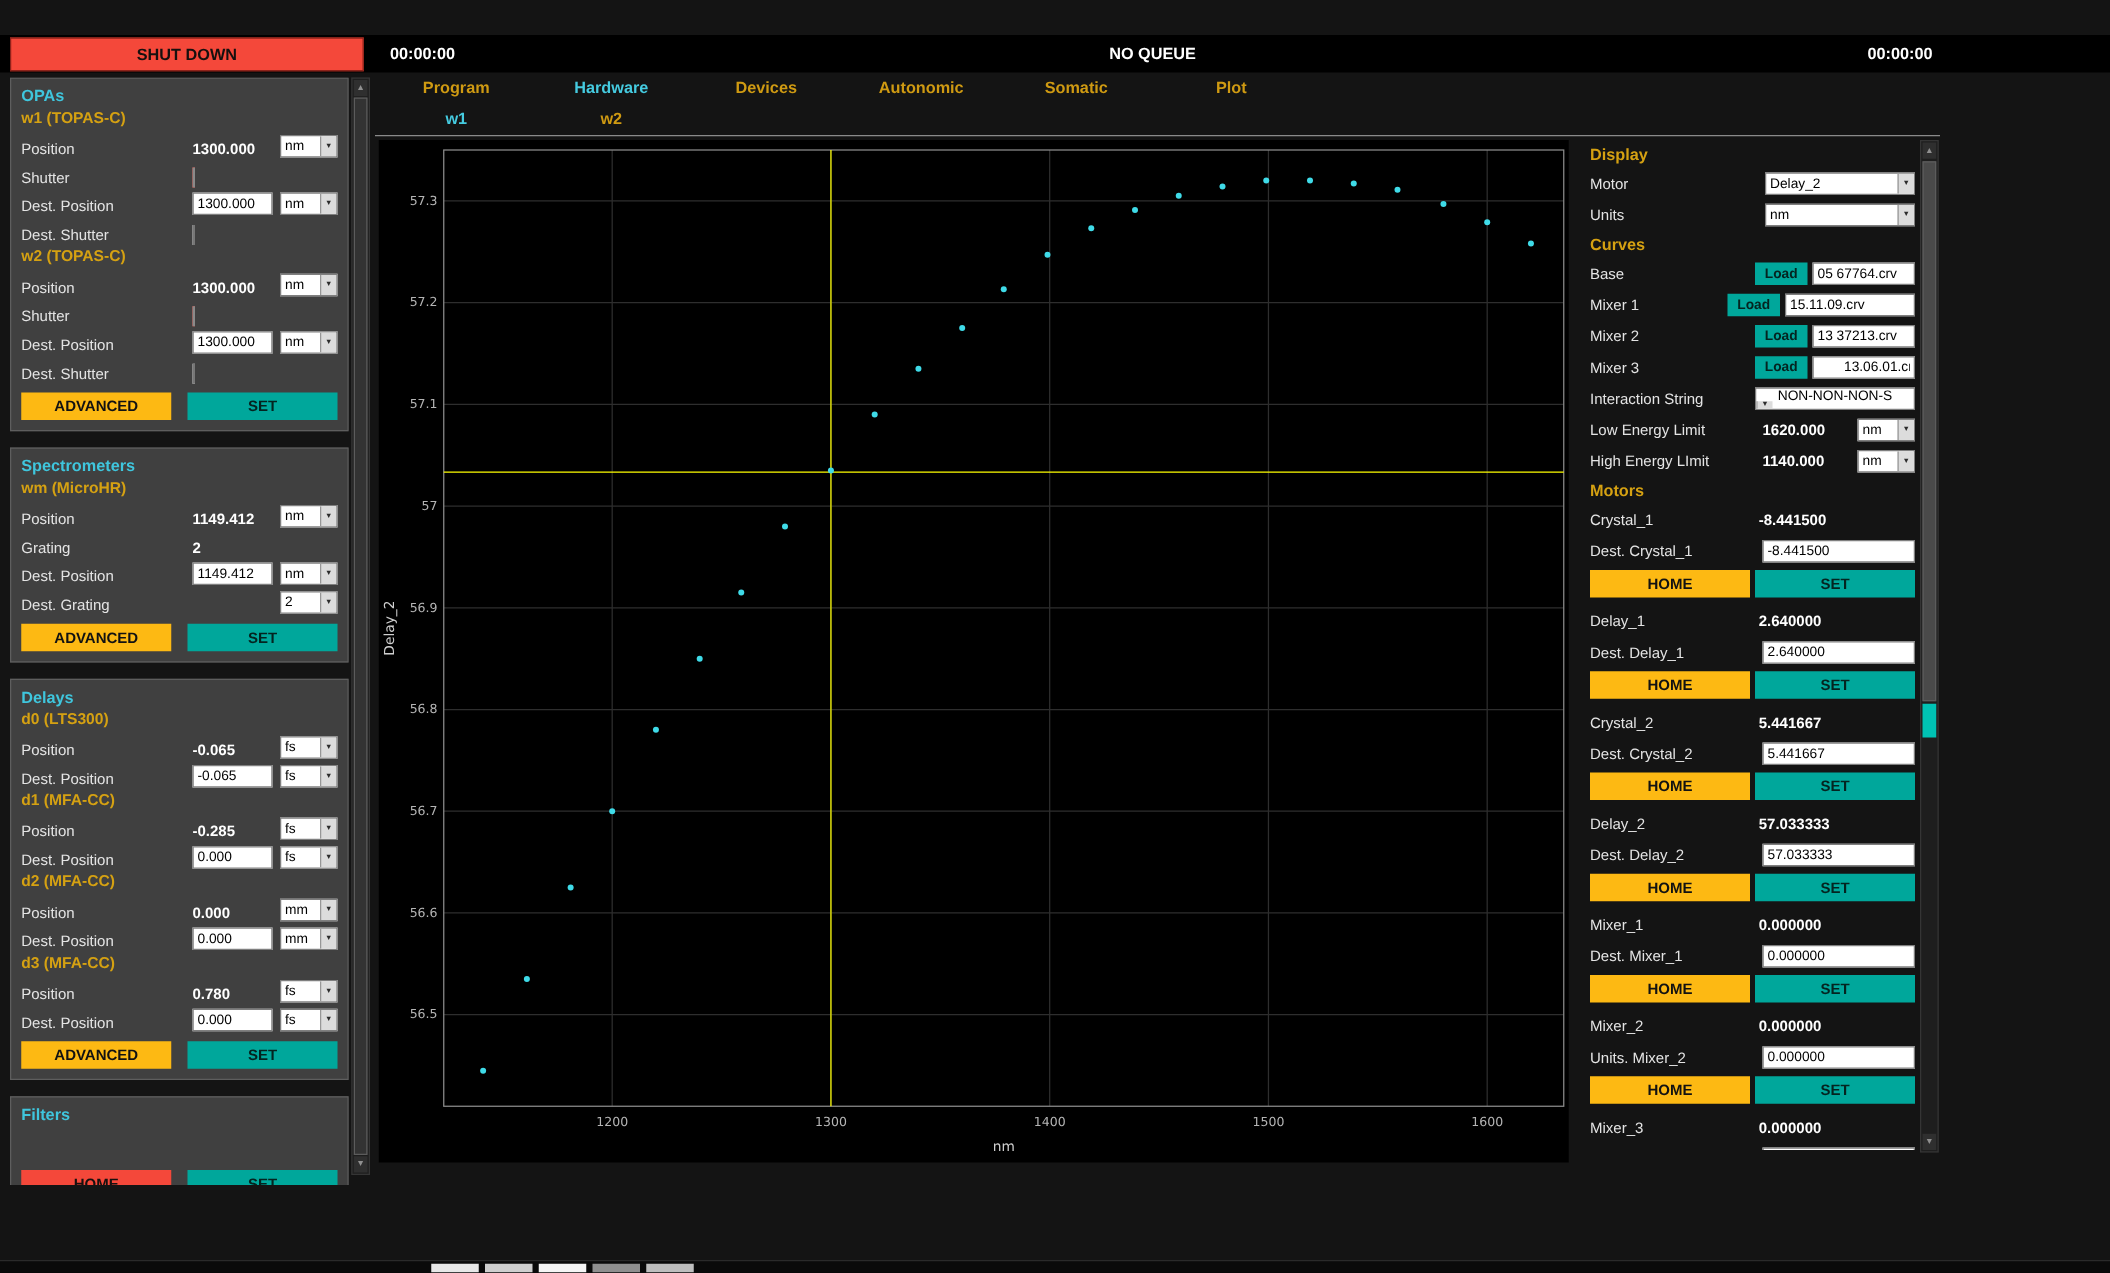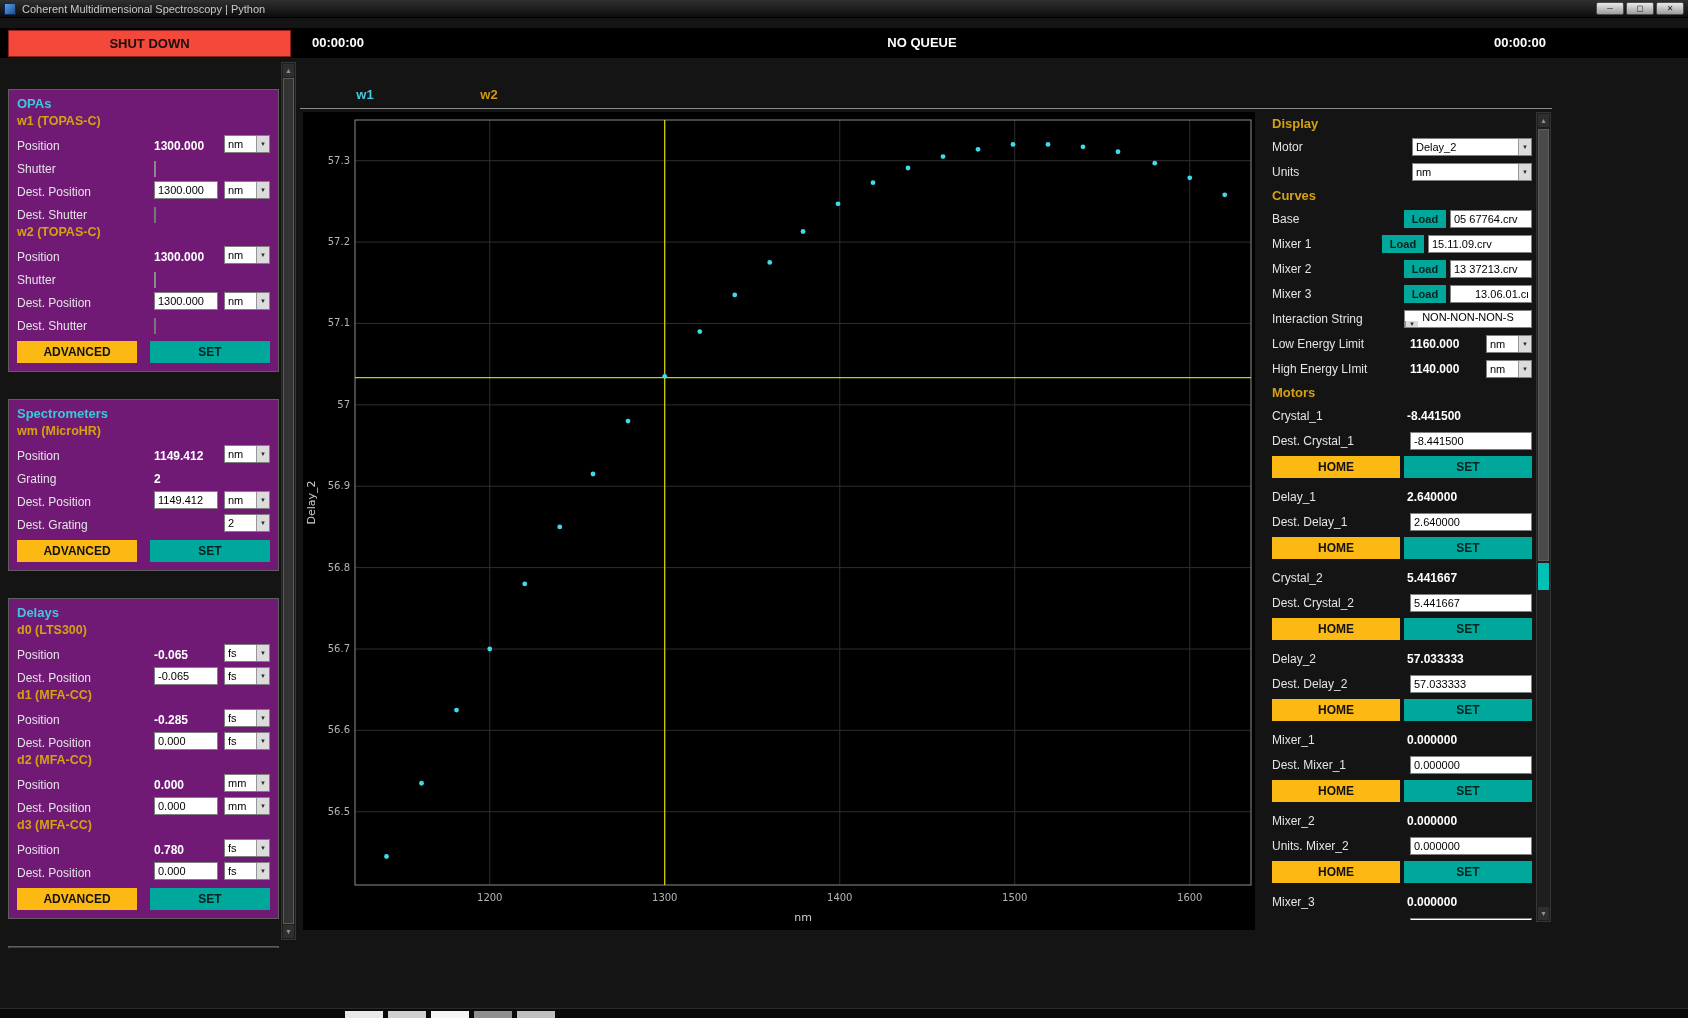--- a/index.html
+++ b/index.html
@@ -24,21 +24,21 @@
   .topbar { position:absolute; left:0; right:0; top:28px; height:30px; background:#000; }
   .time-left { position:absolute; left:312px; top:7px; color:#fff; font-weight:bold; font-size:13px; }
   .queue-status { position:absolute; left:922px; top:7px; transform:translateX(-50%);
     color:#fff; font-weight:bold; font-size:13px; }
   .time-right { position:absolute; right:142px; top:7px; color:#fff; font-weight:bold; font-size:13px; }
   .shutdown { position:absolute; left:8px; top:30px; width:283px; height:27px;
     background:#f4483a; border:1px solid #8e221a; color:#16100f; font-weight:bold;
     font-size:13px; font-family:inherit; }
   
   .sidebar { position:absolute; left:8px; top:62px; width:271px; height:886px; overflow:hidden; }
-  .group { border:1px solid #5e5e5e; background:#701a75; padding:4px 8px 8px; margin-bottom:13px;margin-top:27px; }
+  .group { border:1px solid #5e5e5e; background:#404040; padding:4px 8px 8px; margin-bottom:13px; }
   .group-h { color:#3fc6dd; font-weight:bold; font-size:13px; margin:2px 0 3px; }
   .sub-h { color:#d5a112; font-weight:bold; font-size:12.5px; margin:3px 0 2px; }
   .prow { display:flex; align-items:flex-end; height:23px; }
   .lbl { flex:0 0 137px; color:#e4e4e4; font-size:12px; }
   .val { flex:1; color:#fff; font-weight:bold; font-size:12px; }
   .combo { display:flex; align-items:center; height:18px; background:#fff;
     border:1px solid #7f7f7f; overflow:hidden; flex:0 0 auto; }
   .combo-txt { flex:1; font-size:11px; color:#000; padding:0 3px; white-space:nowrap; overflow:hidden; }
   .combo-arrow { width:13px; align-self:stretch; background:#dcdcdc; border-left:1px solid #979797;
     color:#2c2c2c; font-size:6px; display:flex; align-items:center; justify-content:center; }
@@ -88,29 +88,20 @@
   
   .taskbar { position:absolute; left:0; right:0; bottom:0; height:10px; background:#0a0a0a;
     border-top:1px solid #2a2a2a; }
   .taskbar-item { position:absolute; top:2px; height:8px; width:38px; }
 </style>
 </head>
 <body>
 
 <div class="screen">
 
-  <div class="titlebar">
-    <span class="app-icon"></span>
-    <span class="win-title">Coherent Multidimensional Spectroscopy | Python</span>
-    <span class="win-controls">
-      <span class="win-btn">─</span>
-      <span class="win-btn">▢</span>
-      <span class="win-btn">✕</span>
-    </span>
-  </div>
 
   <div class="topbar">
     <span class="time-left">00:00:00</span>
     <span class="queue-status">NO QUEUE</span>
     <span class="time-right">00:00:00</span>
   </div>
   <button class="shutdown">SHUT DOWN</button>
 
   <div class="sidebar">
 
@@ -309,20 +300,28 @@
       </div>
     </div>
   </div>
 
   <div class="vscroll sb-left">
     <div class="scroll-arrow sa-top">▲</div>
     <div class="scroll-thumb thumb-left"></div>
     <div class="scroll-arrow sa-bottom">▼</div>
   </div>
 
+  <div class="tabs">
+      <span class="tab">Program</span>
+      <span class="tab active">Hardware</span>
+      <span class="tab">Devices</span>
+      <span class="tab">Autonomic</span>
+      <span class="tab">Somatic</span>
+      <span class="tab">Plot</span>
+    </div>
   <div class="subtabs">
       <span class="tab active">w1</span>
       <span class="tab">w2</span>
     </div>
   <div class="divider"></div>
 
   <div class="plot-panel"><svg width="952" height="818" viewBox="0 0 952 818" style="font-family: &quot;DejaVu Sans&quot;, sans-serif;">
         <line x1="186.75" x2="186.75" y1="8" y2="773" stroke="#2e2e2e"></line>
         <line x1="361.75" x2="361.75" y1="8" y2="773" stroke="#2e2e2e"></line>
         <line x1="536.75" x2="536.75" y1="8" y2="773" stroke="#2e2e2e"></line>
@@ -425,21 +424,21 @@
       </div>
     <div class="rp-row">
       <span class="rp-lbl">Interaction String</span>
       <div class="combo w128">
         <span class="combo-txt">NON-NON-NON-S</span>
         <span class="combo-arrow">▼</span>
       </div>
     </div>
     <div class="rp-row">
       <span class="rp-lbl">Low Energy Limit</span>
-      <span class="rp-val-sm">1160.000</span>
+      <span class="rp-val-sm">1620.000</span>
       <div class="combo w46">
         <span class="combo-txt">nm</span>
         <span class="combo-arrow">▼</span>
       </div>
     </div>
     <div class="rp-row">
       <span class="rp-lbl">High Energy LImit</span>
       <span class="rp-val-sm">1140.000</span>
       <div class="combo w46">
         <span class="combo-txt">nm</span>

